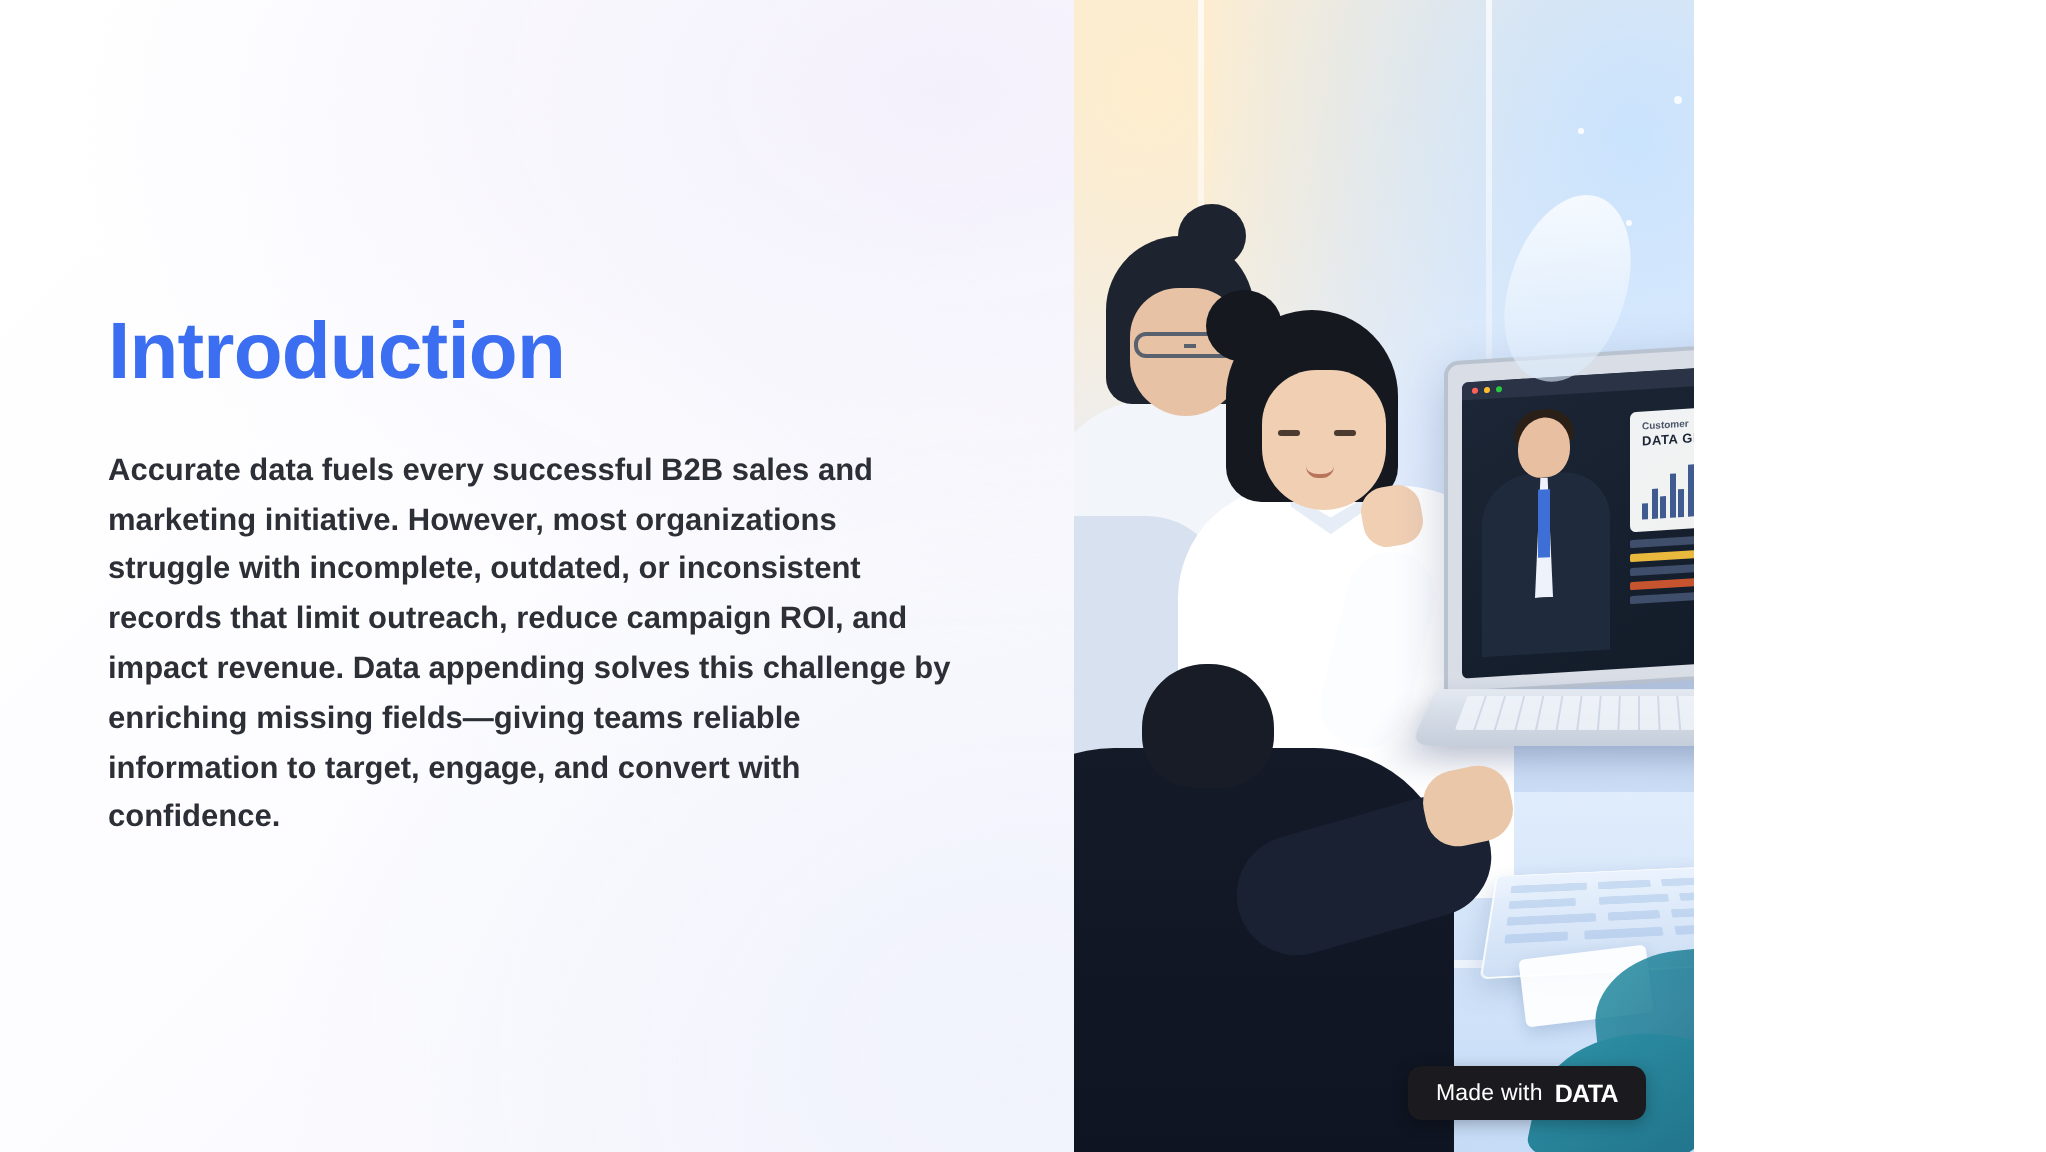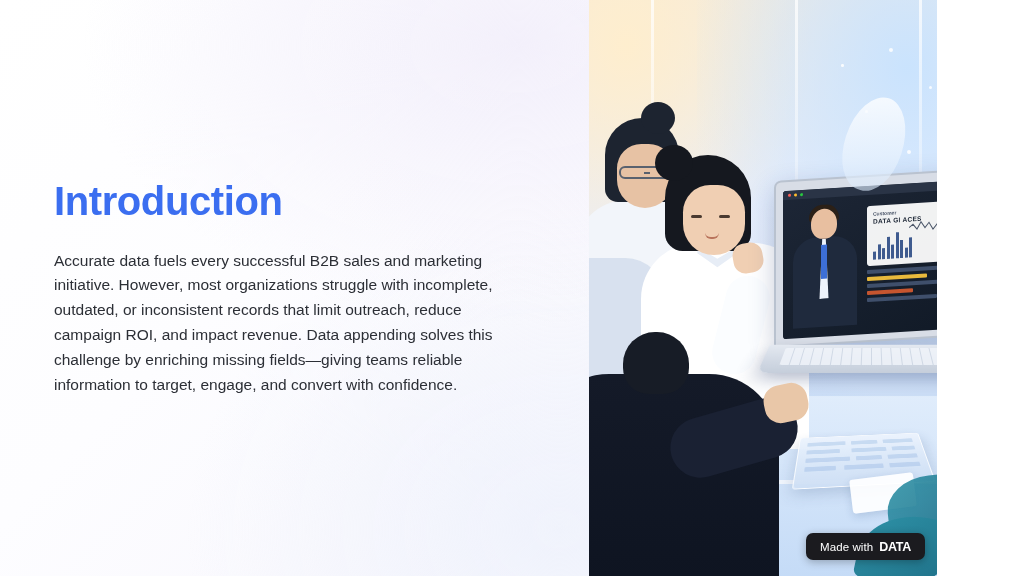--- a/index.html
+++ b/index.html
@@ -4,21 +4,21 @@
 <style>
   * { box-sizing: border-box; margin: 0; padding: 0; }
   html, body {
     width: 1023px; height: 576px;
     overflow: hidden;
     font-family: "Liberation Sans", sans-serif;
     background: #ffffff;
   }
   .slide {
     position: relative;
-    width: 937px; height: 576px;
+    width: 847px; height: 576px;
     display: flex;
     overflow: hidden;
   }
 
   
   .left-panel {
     position: relative;
     width: 639px;
     height: 576px;
     background:
@@ -36,21 +36,21 @@
     color: #3b6ef0;
     letter-spacing: -0.4px;
     line-height: 1.1;
     margin-bottom: 26px;
   }
   .body-text {
     font-size: 15.5px;
     line-height: 24.8px;
     color: #2c2f36;
     max-width: 522px;
-    font-weight: 400;
+    font-weight: 700;
   }
 
   
   .right-panel {
     position: relative;
     width: 384px;
     height: 576px;
     overflow: hidden;
     background: linear-gradient(160deg, #f6ead9 0%, #e8eefb 38%, #cfe0f7 68%, #bdd4f2 100%);
   }
@@ -210,21 +210,21 @@
     position: absolute;
     background: linear-gradient(135deg, #2e93a8, #1f6f87);
   }
   .leaf1 { right: -14px; bottom: -10px; width: 92px; height: 72px; border-radius: 70% 10% 60% 10%; transform: rotate(12deg); }
   .leaf2 { right: -24px; bottom: 44px; width: 74px; height: 56px; border-radius: 60% 8% 55% 12%; transform: rotate(-6deg); opacity:0.9; }
   .leaf3 { right: 34px; top: 96px; width: 58px; height: 96px; border-radius: 50% 50% 48% 48%; background: linear-gradient(160deg, rgba(255,255,255,0.85), rgba(214,232,252,0.6)); transform: rotate(18deg); }
 
   
   .gamma-badge {
     position: absolute;
-    right: 12px; bottom: 16px;
+    right: 24px; bottom: 16px;
     height: 27px;
     padding: 0 14px;
     background: #1b1b1f;
     border-radius: 7px;
     display: flex;
     align-items: center;
     gap: 6px;
     box-shadow: 0 2px 8px rgba(0,0,0,0.28);
   }
   .gamma-badge .made {

